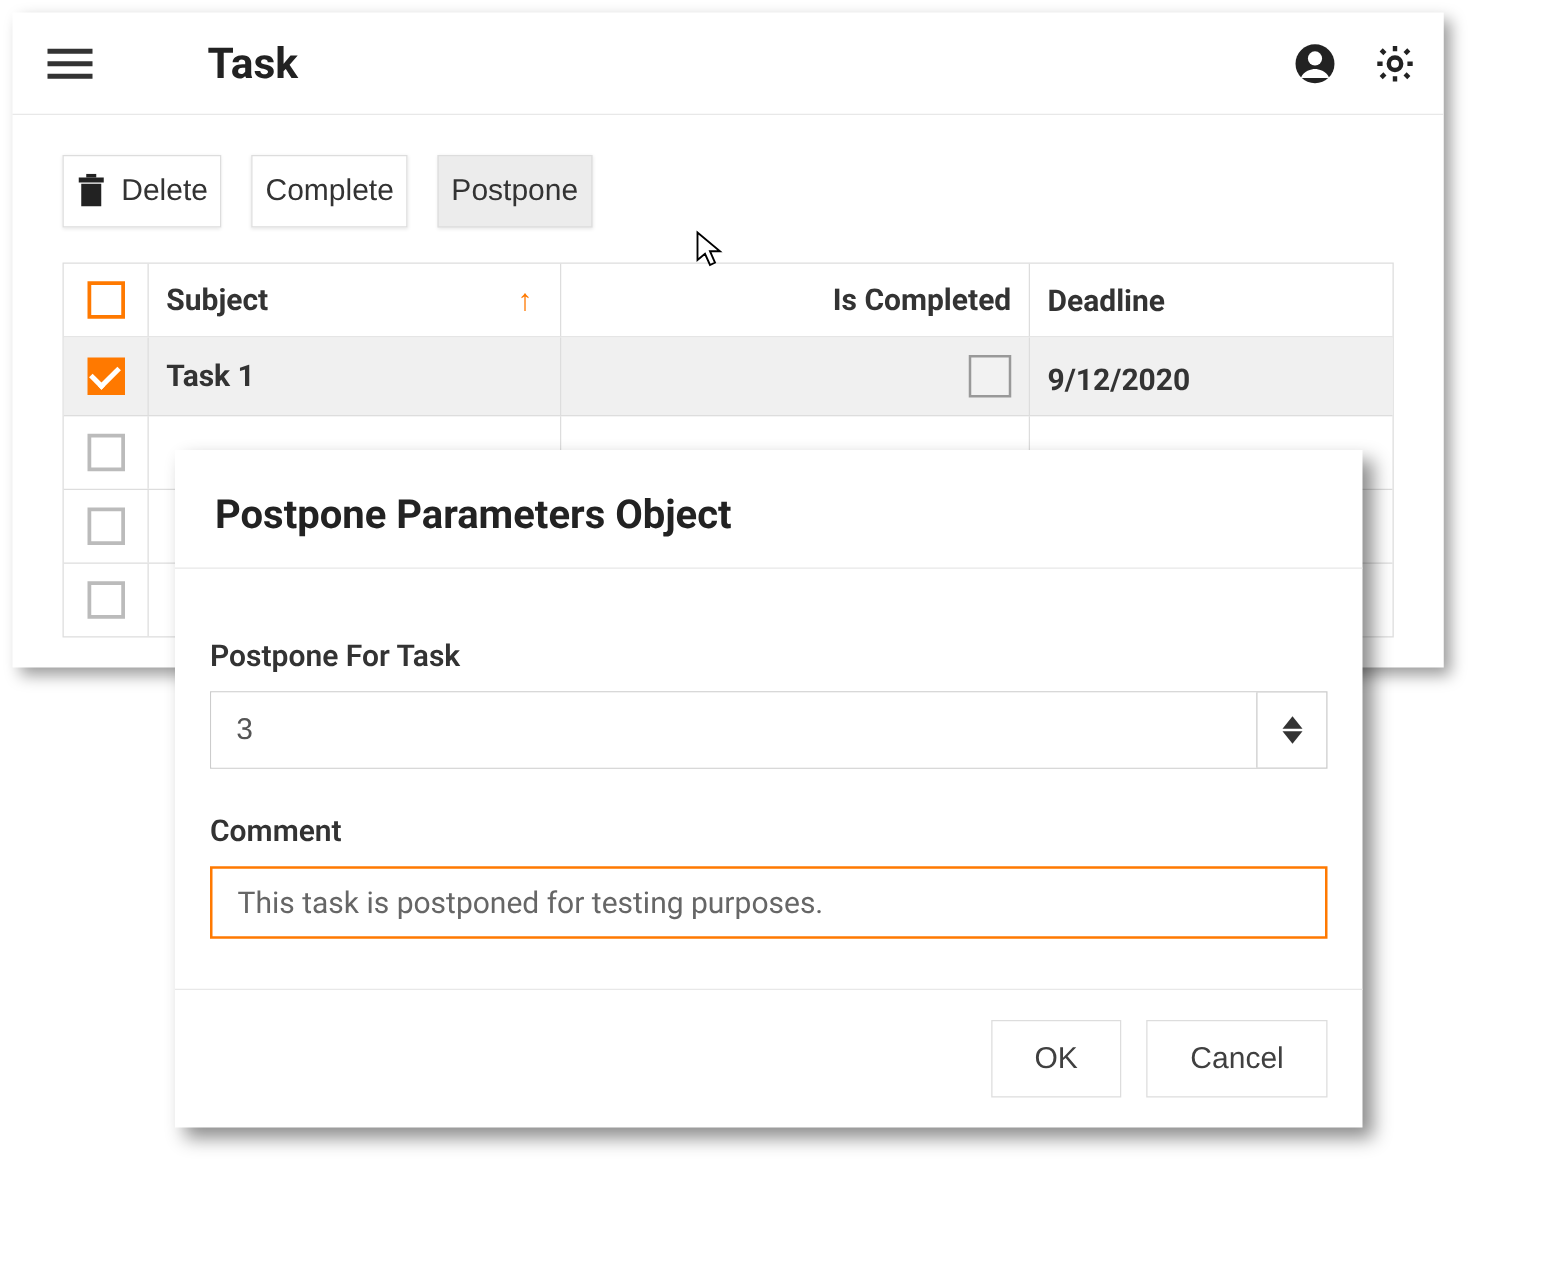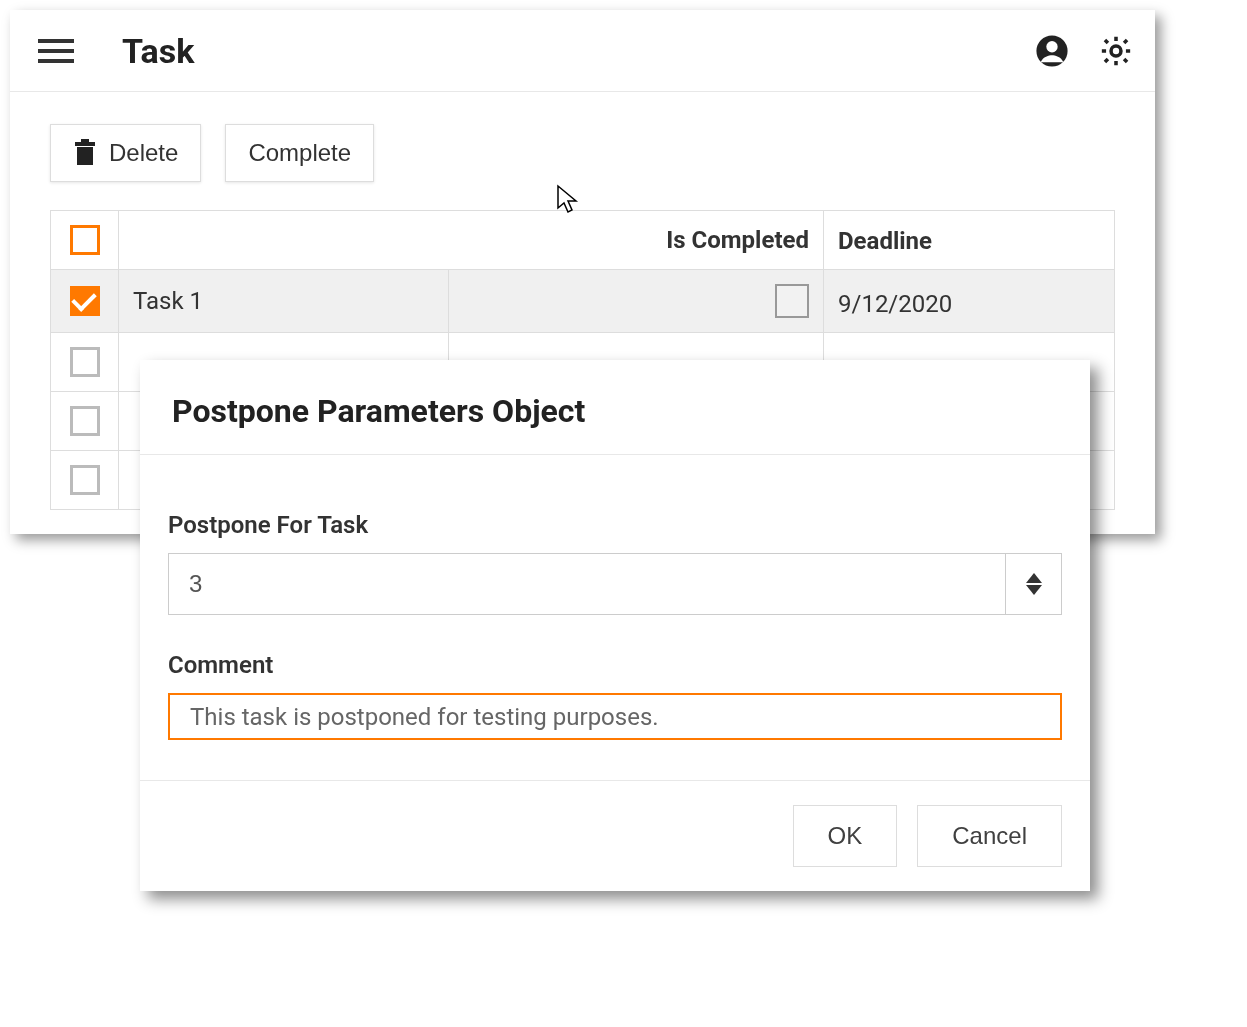--- a/index.html
+++ b/index.html
@@ -22,20 +22,21 @@
     box-shadow: 6px 6px 12px rgba(0,0,0,0.4);
   }
 
   
   .header {
     display: flex;
     align-items: center;
     height: 82px;
     border-bottom: 1px solid #e8e8e8;
     padding: 0 22px 0 28px;
+    gap: 44px;
   }
   .hamburger {
     width: 36px; height: 36px;
     display: flex; flex-direction: column; justify-content: center; gap: 6px;
     cursor: pointer;
     margin-right: 48px;
   }
   .hamburger span {
     display: block; height: 4px; background: #333; border-radius: 0;
   }
@@ -50,21 +51,21 @@
 
   
   .toolbar {
     display: flex;
     gap: 24px;
     padding: 32px 40px 28px 40px;
   }
   .toolbar button {
     background: #fff;
     border: 1px solid #ddd;
-    padding: 14px 22px;
+    padding: 14px 10px;
     font-size: 24px;
     color: #333;
     cursor: pointer;
     display: flex;
     align-items: flex-start;
     gap: 12px;
     box-shadow: 0 1px 3px rgba(0,0,0,0.1);
   }
   .toolbar button.hover {
     background: #ececec;
@@ -81,20 +82,21 @@
   
   .grid {
     margin: 0 40px 24px 40px;
     border: 1px solid #ddd;
     border-collapse: collapse;
     width: calc(100% - 80px);
   }
   .grid-row {
     display: flex;
     border-bottom: 1px solid #ddd;
+    font-weight: bold;
   }
   .grid-row:last-child { border-bottom: none; }
   .grid-header { font-weight: 700; font-size: 24px; }
   .grid-header .cell { padding: 16px 14px; }
   .grid-row .cell { padding: 14px; font-size: 24px; color: #333; border-right: 1px solid #ddd; display: flex; align-items: center; }
   .grid-row .cell:last-child { border-right: none; align-items: flex-end; }
   .cell-check { width: 68px; justify-content: center; }
   .cell-subject { width: 330px; justify-content: space-between; }
   .cell-completed { flex: 1; justify-content: flex-end; }
   .cell-deadline { width: 290px; }
@@ -149,21 +151,21 @@
   }
   .num-spin {
     width: 56px; border-left: 1px solid #ccc;
     display: flex; flex-direction: column; justify-content: center; align-items: center; gap: 2px;
   }
   .spin-up, .spin-down { width:0; height:0; border-left:8px solid transparent; border-right:8px solid transparent; cursor:pointer;}
   .spin-up { border-bottom: 10px solid #333; }
   .spin-down { border-top: 10px solid #333; }
 
   .text-input {
-    width: 100%; border: 2px solid #ff7900; height: 47px;
+    width: 100%; border: 2px solid #ff7900; height: 58px;
     padding: 0 20px; font-size: 24px; color: #666; outline: none;
     font-family: inherit;
   }
 
   .dialog-footer {
     border-top: 1px solid #e8e8e8;
     padding: 24px 28px;
     display: flex; justify-content: flex-end; gap: 20px;
   }
   .dialog-footer button {
@@ -201,28 +203,35 @@
       <svg class="trash-icon" viewBox="0 0 24 28" fill="#222">
         <rect x="4" y="8" width="16" height="18"></rect>
         <rect x="2" y="3" width="20" height="4"></rect>
         <rect x="8" y="0" width="8" height="3"></rect>
       </svg>
       <span>Delete</span>
     </button>
     <button>
       <span>Complete</span>
     </button>
+    <button class="hover">
+      <span>Postpone</span>
+    </button>
   </div>
 
   <div class="grid">
     <div class="grid-row grid-header">
       <div class="cell cell-check">
         <div class="checkbox orange">
             <div class="inner-empty"></div>
           </div>
+      </div>
+      <div class="cell cell-subject">
+        <span>Subject</span>
+        <span class="sort-arrow">↑</span>
       </div>
       <div class="cell cell-completed">
         <span>Is Completed</span>
       </div>
       <div class="cell cell-deadline">
         <span>Deadline</span>
       </div>
     </div>
 
     <div class="grid-row selected">

